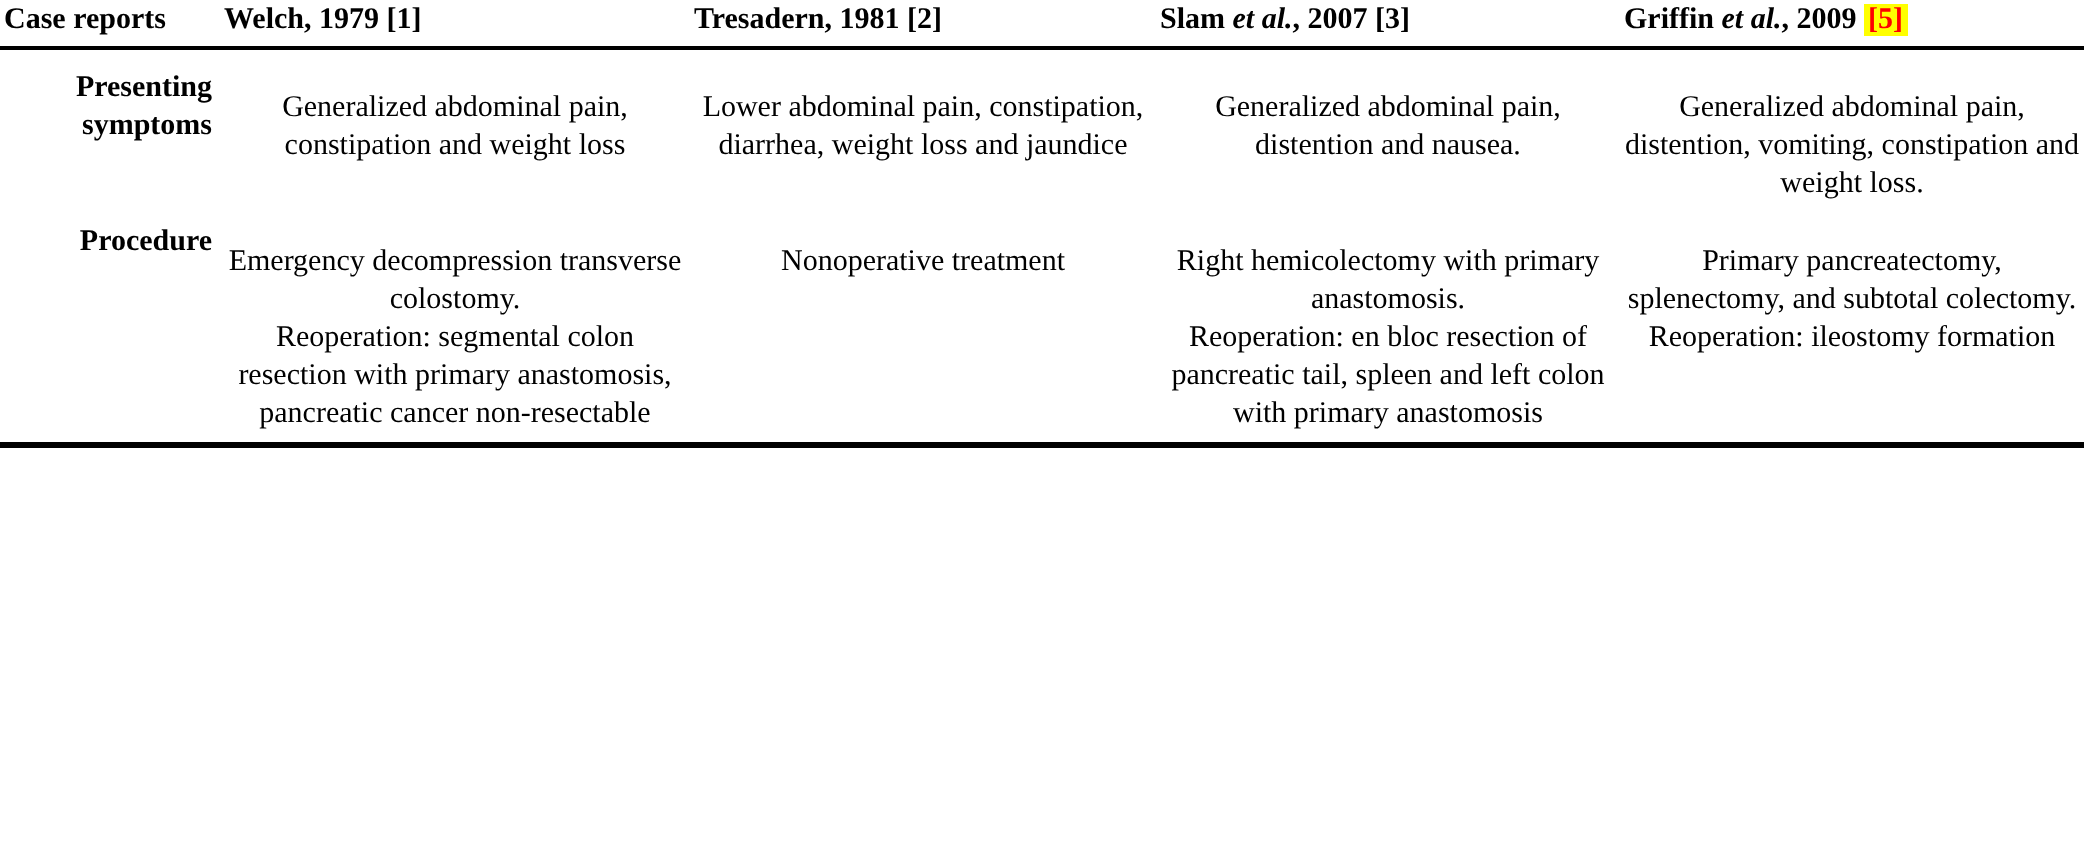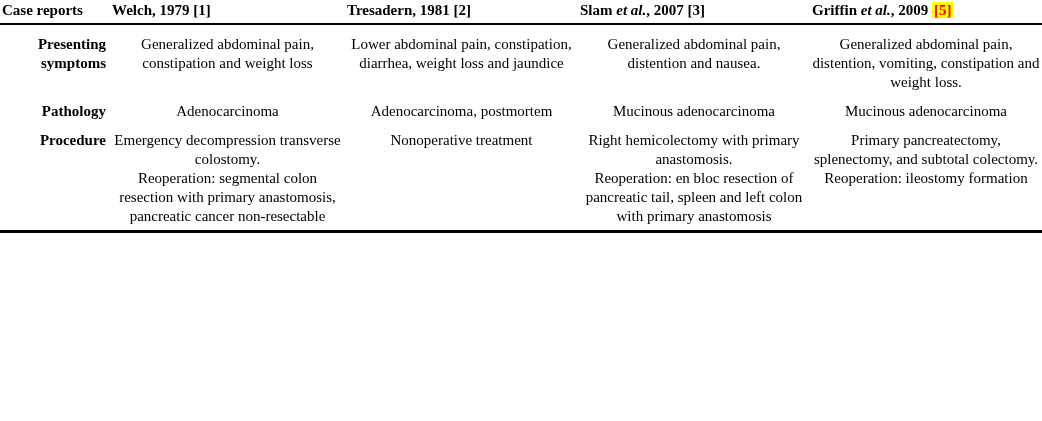--- a/index.html
+++ b/index.html
@@ -49,21 +49,21 @@
   table.case-table tbody th.rowlabel {
     text-align: right;
     font-weight: bold;
     vertical-align: top;
     padding: 10px 4px 0 2px;
     margin-left: 28px;
   }
   table.case-table tbody td {
     text-align: center;
     vertical-align: top;
-    padding: 10px 2px 0 2px;
+    padding: 20px 2px 0 2px;
     white-space: pre-line;
   }
   table.case-table tbody tr:last-child th,
   table.case-table tbody tr:last-child td {
     border-bottom: 3px solid var(--rule);
     padding-bottom: 4px;
   }
 </style>
 </head>
 <body>
@@ -96,27 +96,20 @@
     </thead>
     <tbody>
       <tr>
         <th class="rowlabel">Presenting symptoms</th>
         <td>Generalized abdominal pain, constipation and weight loss</td>
         <td>Lower abdominal pain, constipation, diarrhea, weight loss and jaundice</td>
         <td>Generalized abdominal pain, distention and nausea.</td>
         <td>Generalized abdominal pain, distention, vomiting, constipation and weight loss.</td>
       </tr>
       <tr>
-        <th class="rowlabel">Pathology</th>
-        <td>Adenocarcinoma</td>
-        <td>Adenocarcinoma, postmortem</td>
-        <td>Mucinous adenocarcinoma</td>
-        <td>Mucinous adenocarcinoma</td>
-      </tr>
-      <tr>
         <th class="rowlabel">Procedure</th>
         <td>Emergency decompression transverse colostomy.
 Reoperation: segmental colon resection with primary anastomosis, pancreatic cancer non-resectable</td>
         <td>Nonoperative treatment</td>
         <td>Right hemicolectomy with primary anastomosis.
 Reoperation: en bloc resection of pancreatic tail, spleen and left colon with primary anastomosis</td>
         <td>Primary pancreatectomy, splenectomy, and subtotal colectomy.
 Reoperation: ileostomy formation</td>
       </tr>
     </tbody>

